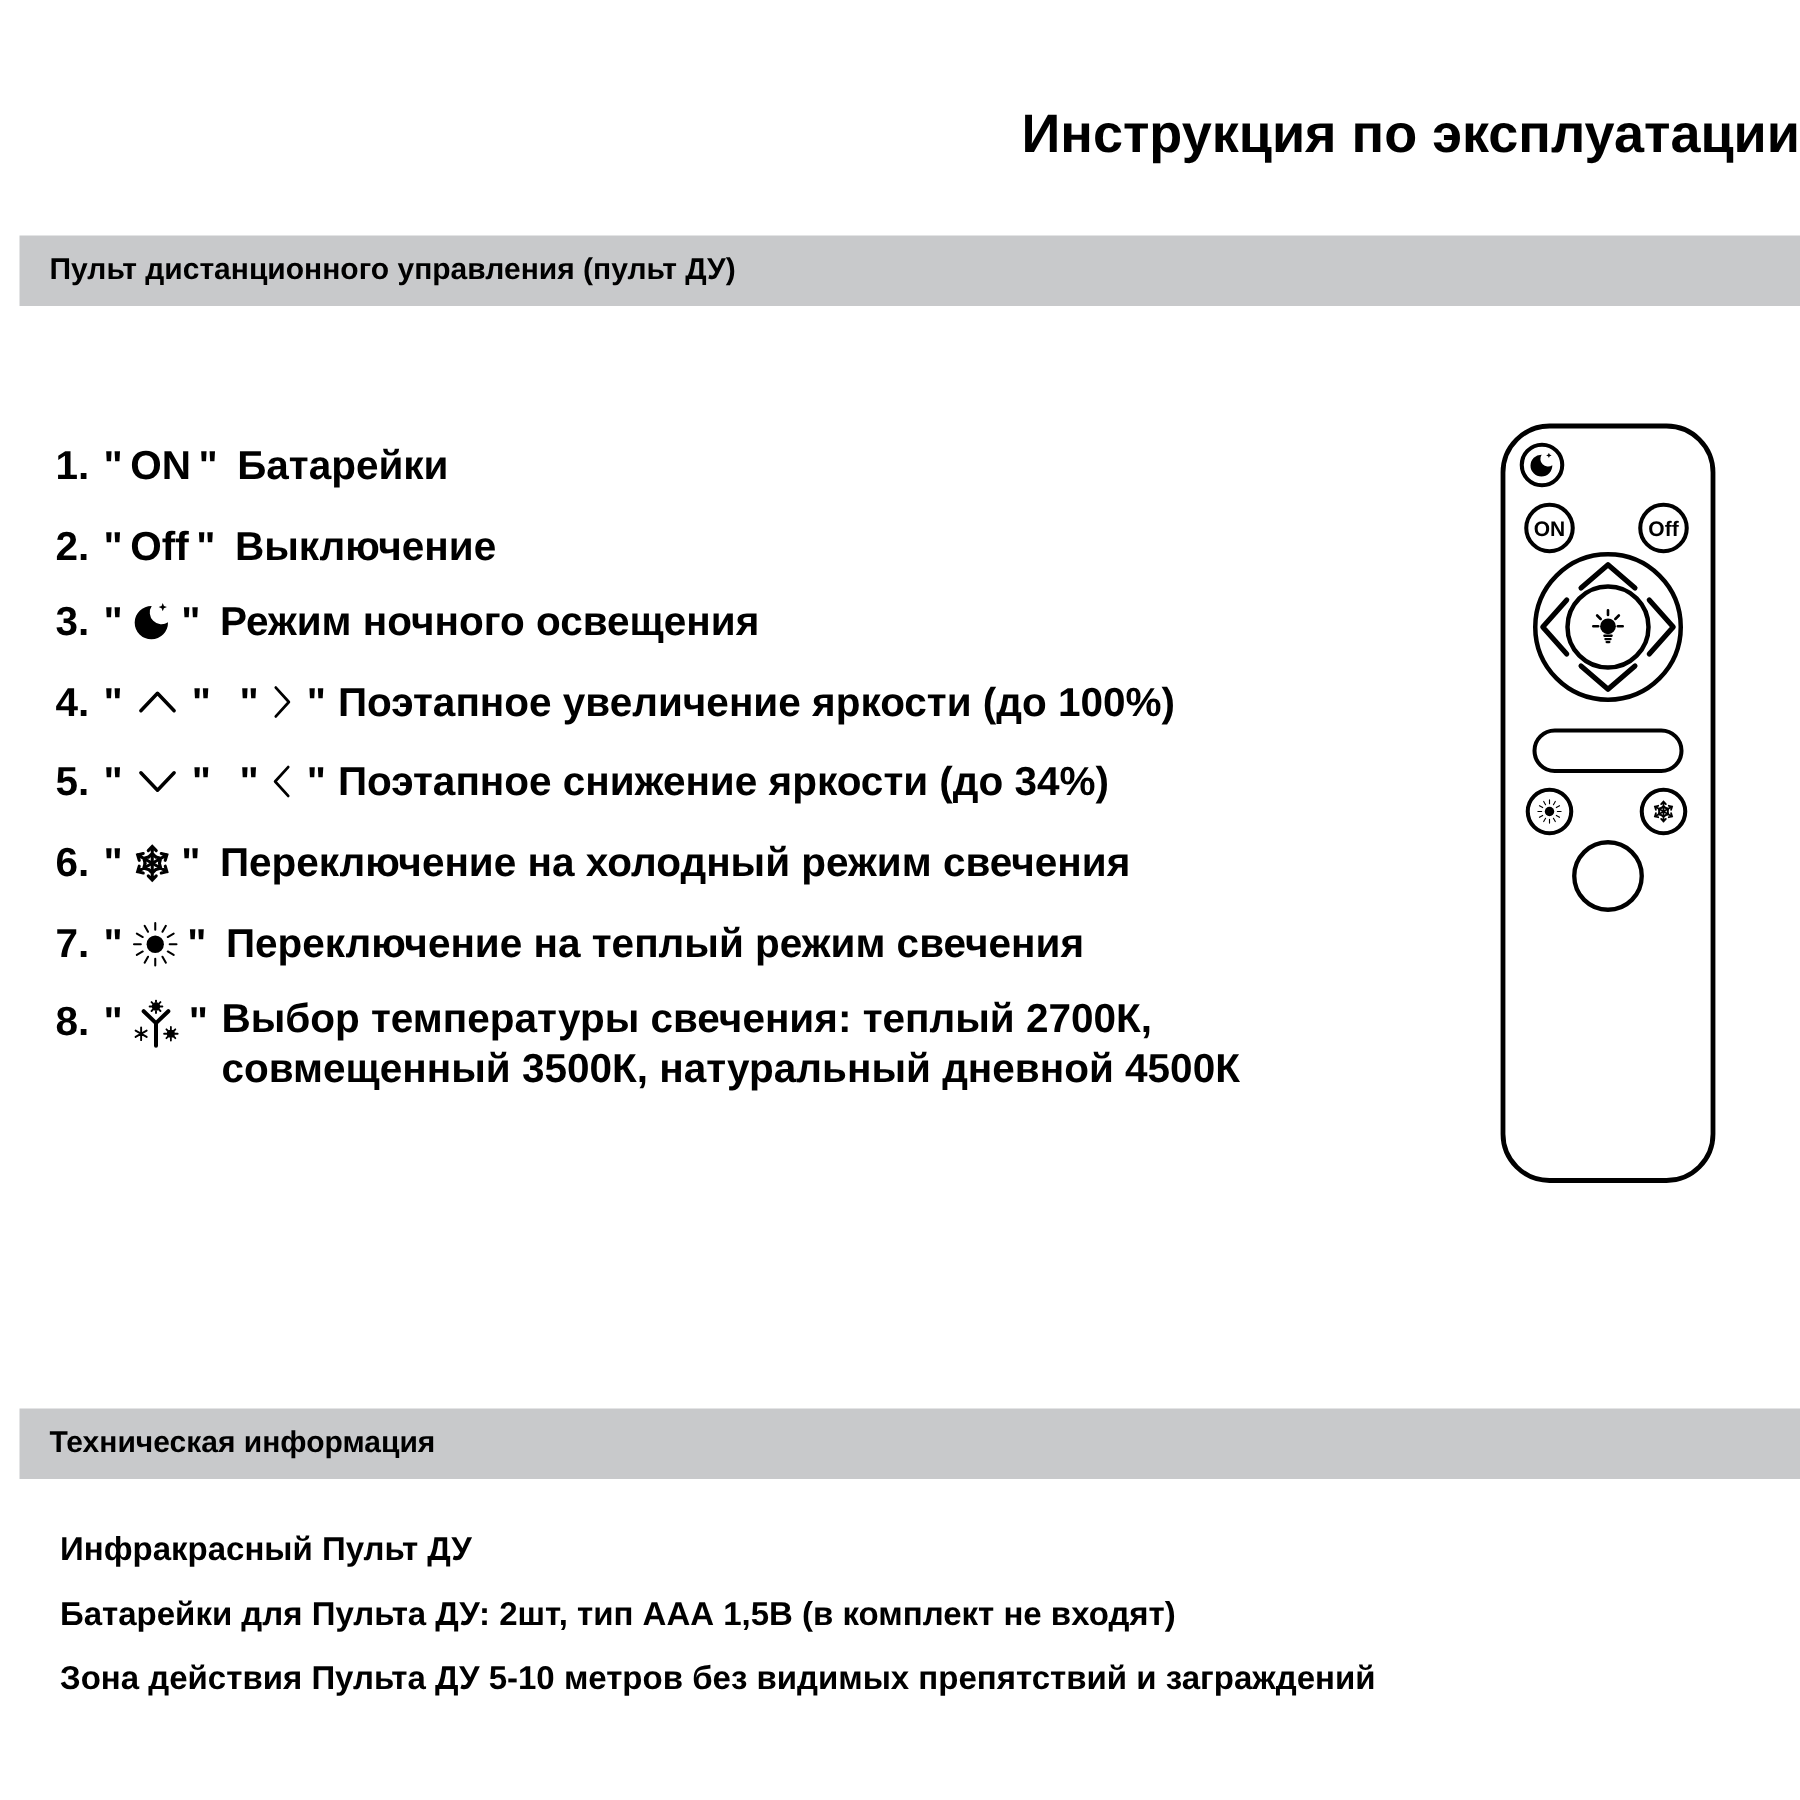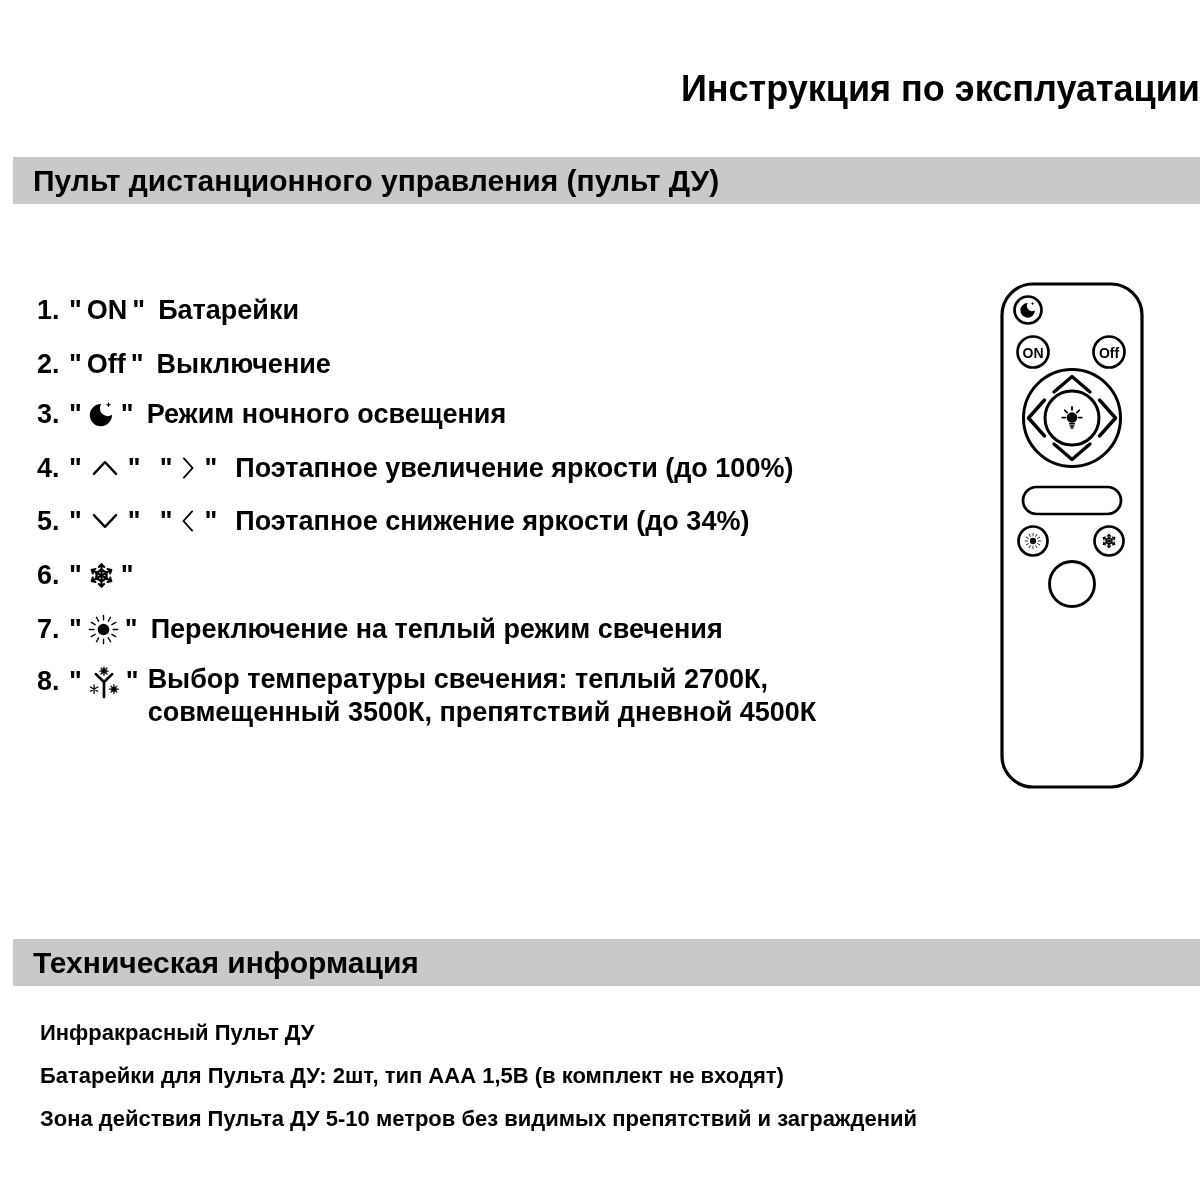--- a/index.html
+++ b/index.html
@@ -9,34 +9,34 @@
     font-weight:bold;color:#000;overflow:hidden;
   }
   svg{color:#000;display:block;}
   .title{
     position:absolute;top:68px;left:0;width:100%;
     text-align:right;font-size:36px;line-height:42px;
   }
   .banner{
     position:absolute;left:13px;right:0;height:47px;
     background:#c8c9cb;display:flex;align-items:center;
-    padding-left:20px;font-size:30px;box-sizing:border-box;
+    padding-left:20px;font-size:20px;box-sizing:border-box;
   }
   .banner-remote{top:157px;}
   .banner-tech{top:939px;}
   .row{
     position:absolute;left:37px;height:40px;
     display:flex;align-items:center;gap:5px;font-size:27px;white-space:nowrap;
   }
   .row8{align-items:flex-start;height:auto;}
   .row8 .num,.row8 .q{line-height:36px;}
   .num{width:27px;flex:none;}
   .q{letter-spacing:0;}
   .desc{margin-left:8px;}
-  .desc-wide{margin-left:13px;}
+  .desc-wide{margin-left:3px;}
   .desc2{margin-left:4px;line-height:33px;white-space:normal;}
   .gap8{width:9px;flex:none;}
   .ic{flex:none;}
   .ic-moon{width:29px;height:29px;}
   .ic-chev-ud{width:36px;height:28px;}
   .ic-chev-lr{width:22px;height:34px;}
   .ic-snow{width:29px;height:29px;}
   .ic-sun{width:33px;height:33px;}
   .ic-temp{width:34px;height:37px;margin-top:1px;}
   .row8 .ic-temp{margin-top:2px;}
@@ -178,20 +178,21 @@
   <span class="desc desc-wide">Поэтапное снижение яркости (до 34%)</span>
 </div>
 
 <div class="row" style="top:555px">
   <span class="num">6.</span>
   <span class="q">"</span>
   <svg class="ic ic-snow" viewBox="0 0 24 24">
       <use href="#sym-snow"></use>
     </svg>
   <span class="q">"</span>
+  <span class="desc">Переключение на холодный режим свечения</span>
 </div>
 
 <div class="row" style="top:609px">
   <span class="num">7.</span>
   <span class="q">"</span>
   <svg class="ic ic-sun" viewBox="0 0 24 24">
       <use href="#sym-sun"></use>
     </svg>
   <span class="q">"</span>
   <span class="desc">Переключение на теплый режим свечения</span>
@@ -199,21 +200,21 @@
 
 <div class="row row8" style="top:663px">
   <span class="num">8.</span>
   <span class="q">"</span>
   <svg class="ic ic-temp" viewBox="0 0 24 24">
       <use href="#sym-temp"></use>
     </svg>
   <span class="q">"</span>
   <span class="desc2">
     <span>Выбор температуры свечения: теплый 2700К,</span><br>
-    <span>совмещенный 3500К, препятствий дневной 4500К</span>
+    <span>совмещенный 3500К, натуральный дневной 4500К</span>
   </span>
 </div>
 
 <svg class="remote" viewBox="0 0 150 510">
   <rect x="5" y="3" width="140" height="503" rx="31" fill="#ffffff" stroke="#000" stroke-width="3.2"></rect>
   <g>
     <circle cx="31" cy="29" r="13.5" fill="#ffffff" stroke="#000" stroke-width="2.7"></circle>
     <svg x="21.5" y="19.5" width="19" height="19" viewBox="0 0 24 24">
         <use href="#sym-moon"></use>
       </svg>

